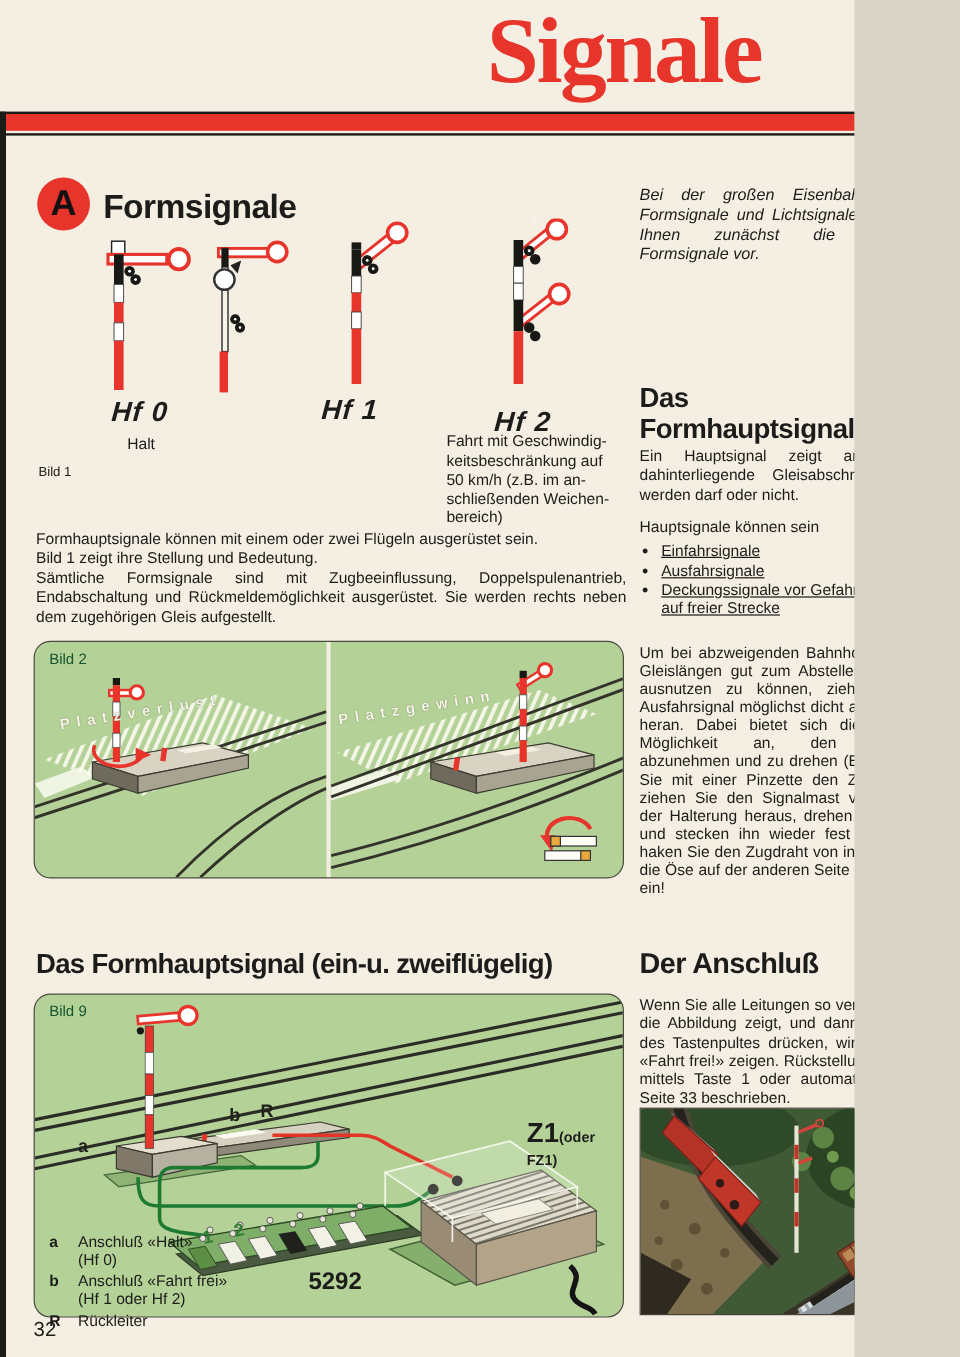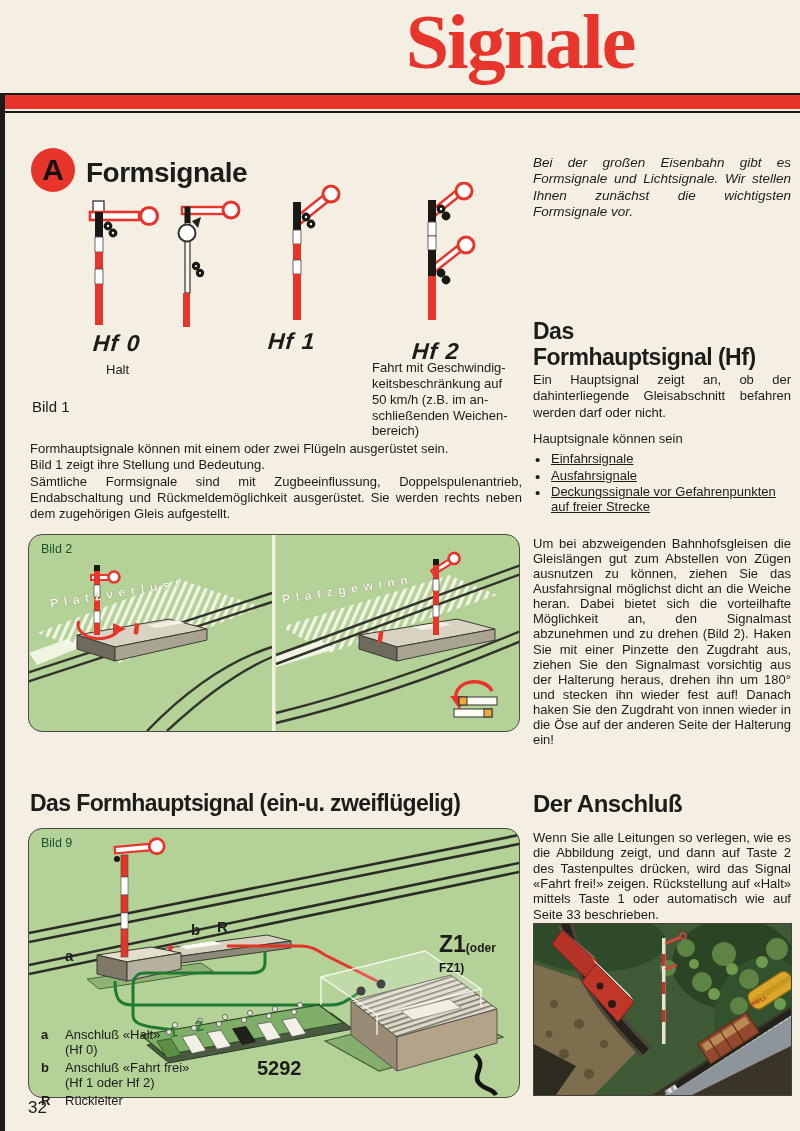--- a/index.html
+++ b/index.html
@@ -1,16 +1,16 @@
 <!DOCTYPE html>
 <html style="--accent_red: #e8352c; --panel_green: #b4d297; --page_bg: #f4efe2;"><head>
 <meta charset="utf-8">
 <style>
   html,body{margin:0;padding:0;background:#d8d4c8;}
-  .page{position:relative;width:800px;height:1131px;background:var(--page_bg,#f4efe2);
+  .page{position:relative;width:712px;height:1131px;background:var(--page_bg,#f4efe2);
         font-family:"Liberation Sans","DejaVu Sans",sans-serif;color:#1c1c1a;overflow:hidden;}
   .abs{position:absolute;}
   
   .edge{left:0;top:93px;width:5px;height:1038px;background:#1b1b18;}
   .hair{left:0;width:800px;height:2px;background:#1b1b18;}
   .redbar{left:0;top:95px;width:800px;height:14px;background:var(--accent_red,#e8352c);}
   .title{left:345px;top:0px;width:350px;text-align:center;font-family:"Liberation Serif","DejaVu Serif",serif;
          font-weight:bold;font-size:78px;letter-spacing:-2px;color:var(--accent_red,#e8352c);line-height:1.08;}
   
   .badge{left:31px;top:148px;width:44px;height:44px;border-radius:50%;background:var(--accent_red,#e8352c);
@@ -120,21 +120,21 @@
 
   <div class="abs hfname" style="left:93px;top:330px">Hf 0</div>
   <div class="abs small" style="left:106px;top:362px">Halt</div>
   <div class="abs hfname" style="left:268px;top:328px">Hf 1</div>
   <div class="abs hfname" style="left:412px;top:338px">Hf 2</div>
   <div class="abs small preline" style="left:372px;top:360px;width:154px;text-align:justify">Fahrt mit Geschwindig-
 keitsbeschränkung auf
 50 km/h (z.B. im an-
 schließenden Weichen-
 bereich)</div>
-  <div class="abs small" style="left:32px;top:398px;font-size:15px">Bild 1</div>
+  <div class="abs small" style="left:32px;top:388px;font-size:11px">Bild 1</div>
 
   <div class="abs para preline" style="left:30px;top:441px;width:492px">Formhauptsignale können mit einem oder zwei Flügeln ausgerüstet sein.
 Bild 1 zeigt ihre Stellung und Bedeutung.
 Sämtliche Formsignale sind mit Zugbeeinflussung, Doppelspulenantrieb, Endabschaltung und Rückmeldemöglichkeit ausgerüstet. Sie werden rechts neben dem zugehörigen Gleis aufgestellt.</div>
 
   <div class="abs panel" style="left:28px;top:534px;width:490px;height:196px">
     <svg width="490" height="196" viewBox="0 0 490 196">
       <defs>
         <pattern id="hatch" patternUnits="userSpaceOnUse" width="7" height="7" patternTransform="rotate(24)">
           <rect width="3.2" height="7" fill="rgba(250,250,240,0.9)"></rect>

